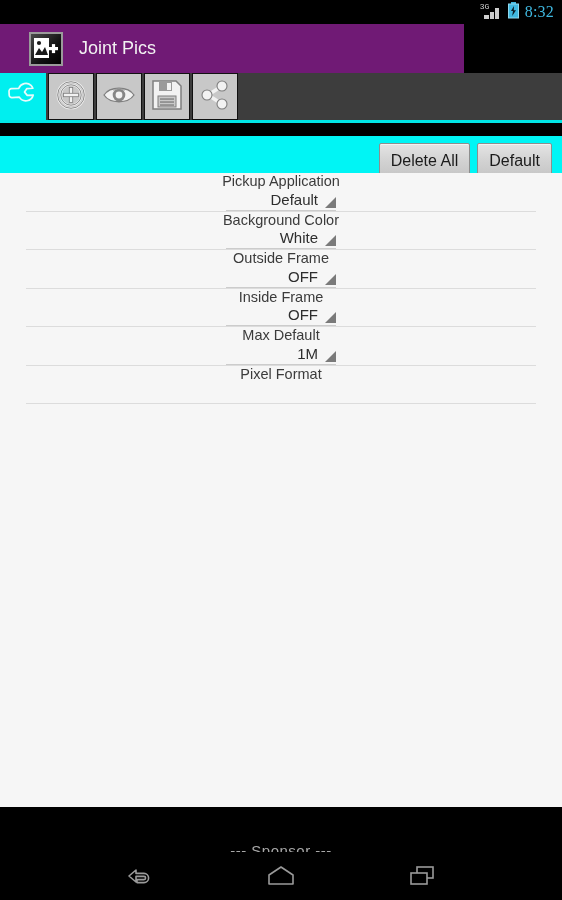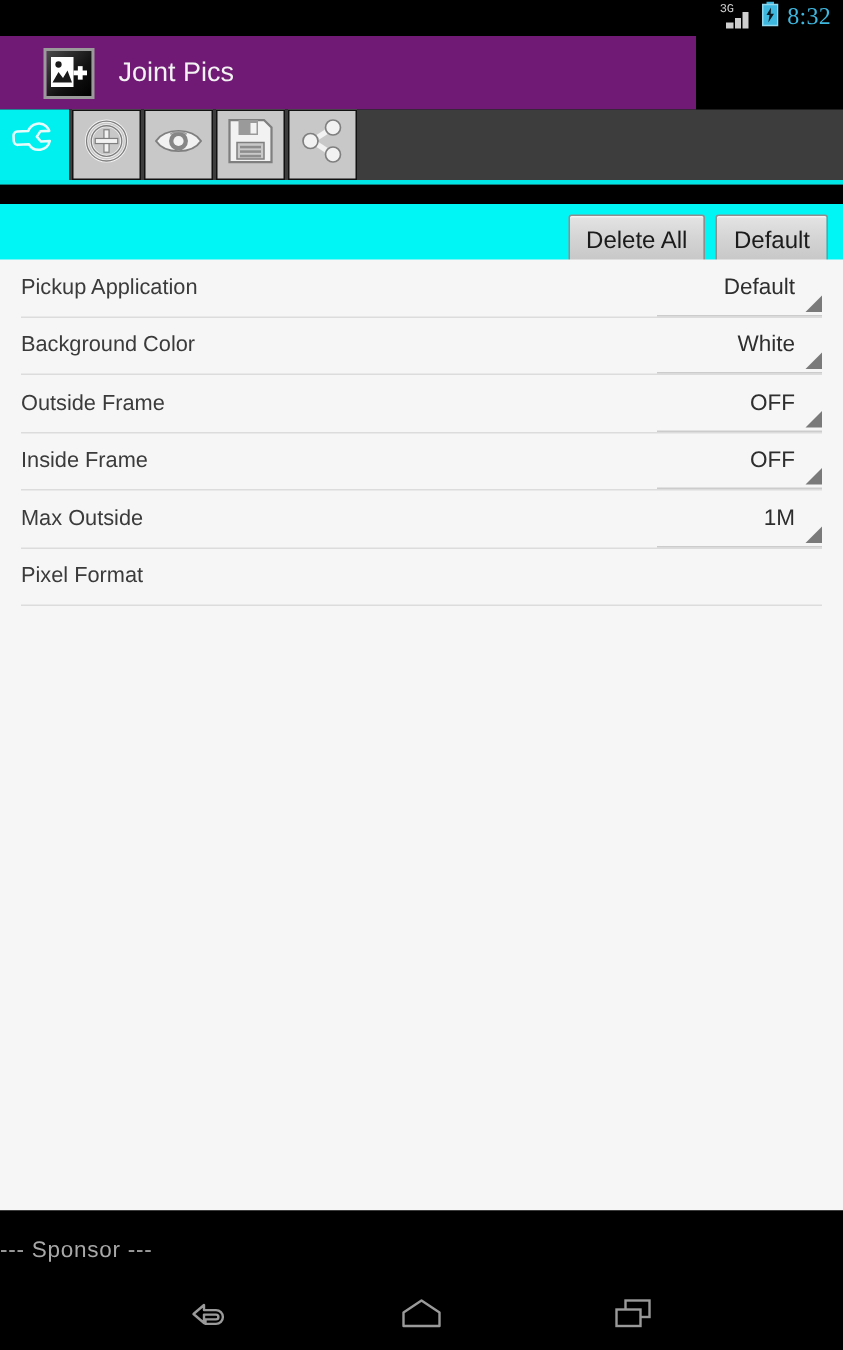--- a/index.html
+++ b/index.html
@@ -154,25 +154,26 @@
     box-sizing: border-box;
   }
   .settings-list {
     padding: 0;
   }
   .setting-row {
     height: 38.5px;
     display: flex;
     align-items: center;
     justify-content: space-between;
-    margin: 0 14px;
+    margin: 0 26px;
     border-bottom: 1px solid #dcdcdc;
     box-sizing: border-box;
     position: relative;
     cursor: pointer;
+    flex-direction: column;
   }
   .setting-label {
     font-size: 14.5px;
     color: #3b3b3b;
     font-family: "Liberation Sans", sans-serif;
   }
   .spinner {
     position: relative;
     min-width: 110px;
     height: 38px;
@@ -201,25 +202,27 @@
 
   
   .sponsor-area {
     position: absolute;
     top: 807px; left: 0;
     width: 562px;
     height: 93px;
     background: #000000;
   }
   .sponsor-text {
+    text-align: center;
     color: #a8a8a8;
     font-size: 15px;
     padding-top: 18px;
     font-family: "Liberation Sans", sans-serif;
     letter-spacing: 0.5px;
+    margin-top: 17px;
   }
   .nav-bar {
     position: absolute;
     bottom: 0; left: 0;
     width: 562px;
     height: 48px;
     background: #000000;
     display: flex;
     align-items: center;
     justify-content: space-around;
@@ -370,21 +373,21 @@
 
     <div class="setting-row">
       <span class="setting-label">Inside Frame</span>
       <span class="spinner">
         <span class="spinner-value">OFF</span>
         <span class="spinner-arrow"></span>
       </span>
     </div>
 
     <div class="setting-row">
-      <span class="setting-label">Max Outside</span>
+      <span class="setting-label">Max Default</span>
       <span class="spinner">
         <span class="spinner-value">1M</span>
         <span class="spinner-arrow"></span>
       </span>
     </div>
 
     <div class="setting-row">
       <span class="setting-label">Pixel Format</span>
     </div>
 

